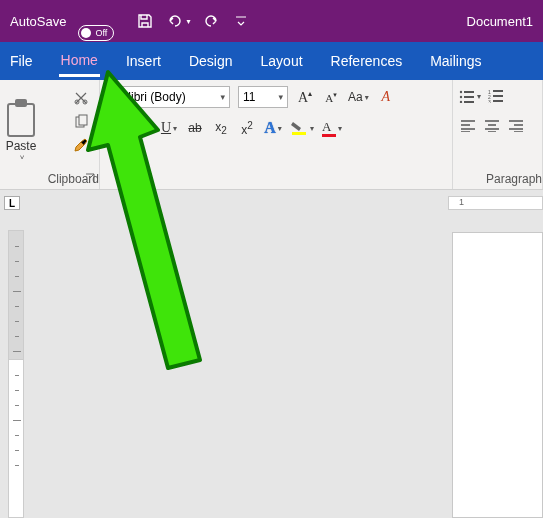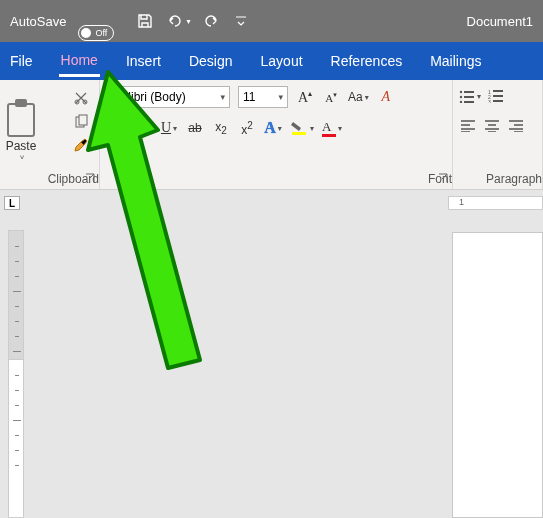--- a/index.html
+++ b/index.html
@@ -1,17 +1,17 @@
 <!DOCTYPE html>
 <html><head>
 <meta charset="utf-8">
 <style>
   * { box-sizing: border-box; margin: 0; padding: 0; }
   body { font-family: "Segoe UI", Arial, sans-serif; font-size: 12px; background: #fff; user-select: none; width: 543px; height: 518px; overflow: hidden; position: relative; }
-  .titlebar { background: #737373; color: #fff; height: 42px; display: flex; align-items: center; padding: 0 10px; justify-content: space-between; }
+  .titlebar { background: #701a75; color: #fff; height: 42px; display: flex; align-items: center; padding: 0 10px; justify-content: space-between; }
   .title-left { display: flex; align-items: center; gap: 8px; }
   .autosave { font-size: 13px; margin-right: 4px; }
   .toggle { width: 36px; height: 16px; border: 1px solid #fff; border-radius: 10px; display: inline-flex; align-items: center; padding: 0 2px; position: relative; margin-top: 24px; }
   .toggle-knob { width: 10px; height: 10px; background: #fff; border-radius: 50%; }
   .toggle-label { font-size: 9px; margin-left: 4px; color: #fff; }
   .qat { display: flex; align-items: center; gap: 12px; margin-left: 14px; }
   .qat svg { display: block; }
   .docname { font-size: 13px; }
   .tabs { background: #185ABD; display: flex; align-items: center; height: 38px; padding: 0 8px; gap: 24px; color: #fff; }
   .tab { font-size: 14px; padding: 6px 2px; cursor: pointer; }
@@ -192,28 +192,20 @@
               <rect x="2" y="12" width="14" height="3" fill="#FFFF00"></rect>
             </svg>
             <span class="small-caret">▾</span>
         </span>
         <span class="btn">
           <span style="display:inline-block"><span style="font-family:serif;font-size:13px;color:#333">A</span><div style="width:14px;height:3px;background:#E81123;margin-top:-1px"></div></span>
             <span class="small-caret">▾</span>
         </span>
       </div>
     </div>
-    <div class="group-label">
-      <span>Font</span>
-      <span class="dlg-launch">
-        <svg width="10" height="10" viewBox="0 0 10 10">
-            <path fill="none" stroke="#666" d="M1 1h8v8 M9 1L4 6"></path>
-          </svg>
-      </span>
-    </div>
   </div>
 
   <div class="group para-group">
     <div class="para-body">
       <div class="para-row">
         <span class="btn">
           <svg width="16" height="14" viewBox="0 0 16 14">
               <circle cx="2" cy="3" r="1.2" fill="#555"></circle>
               <rect x="5" y="2" width="10" height="2" fill="#555"></rect>
               <circle cx="2" cy="8" r="1.2" fill="#555"></circle>

